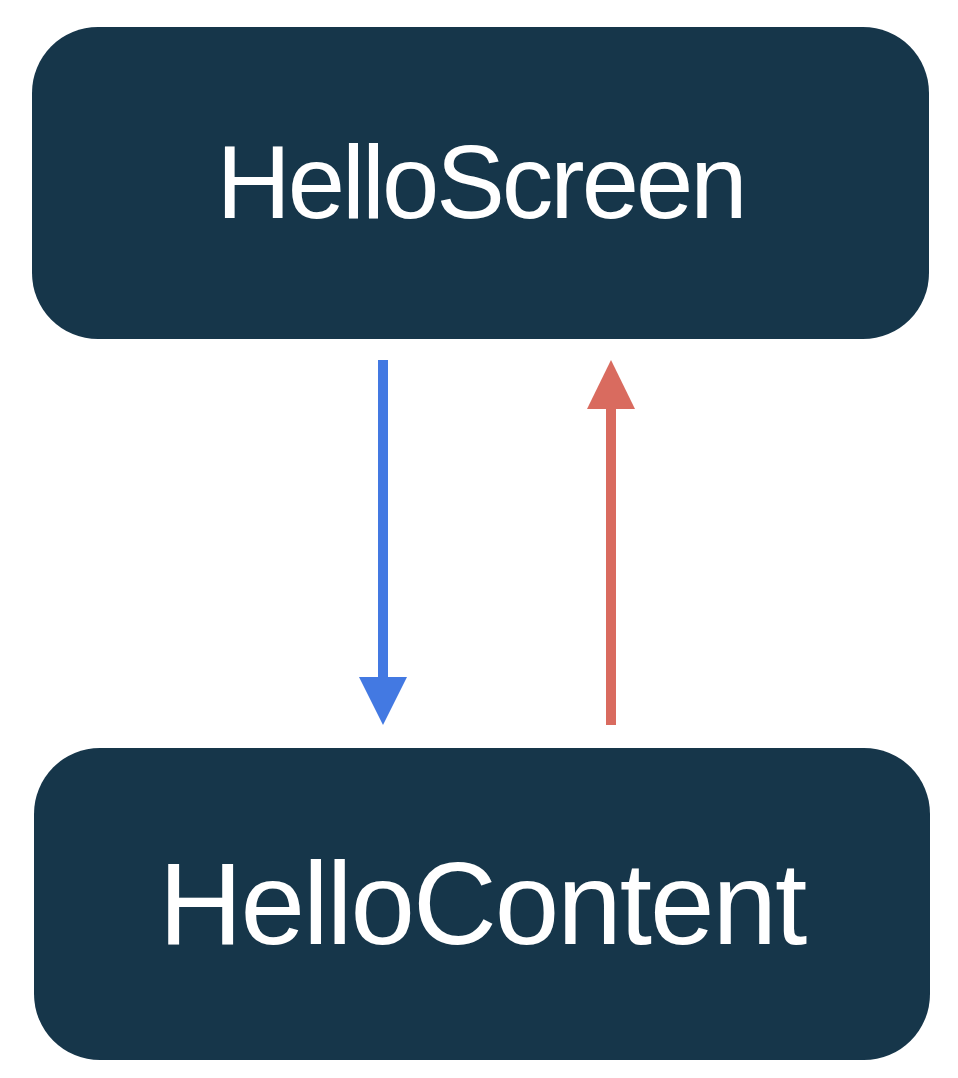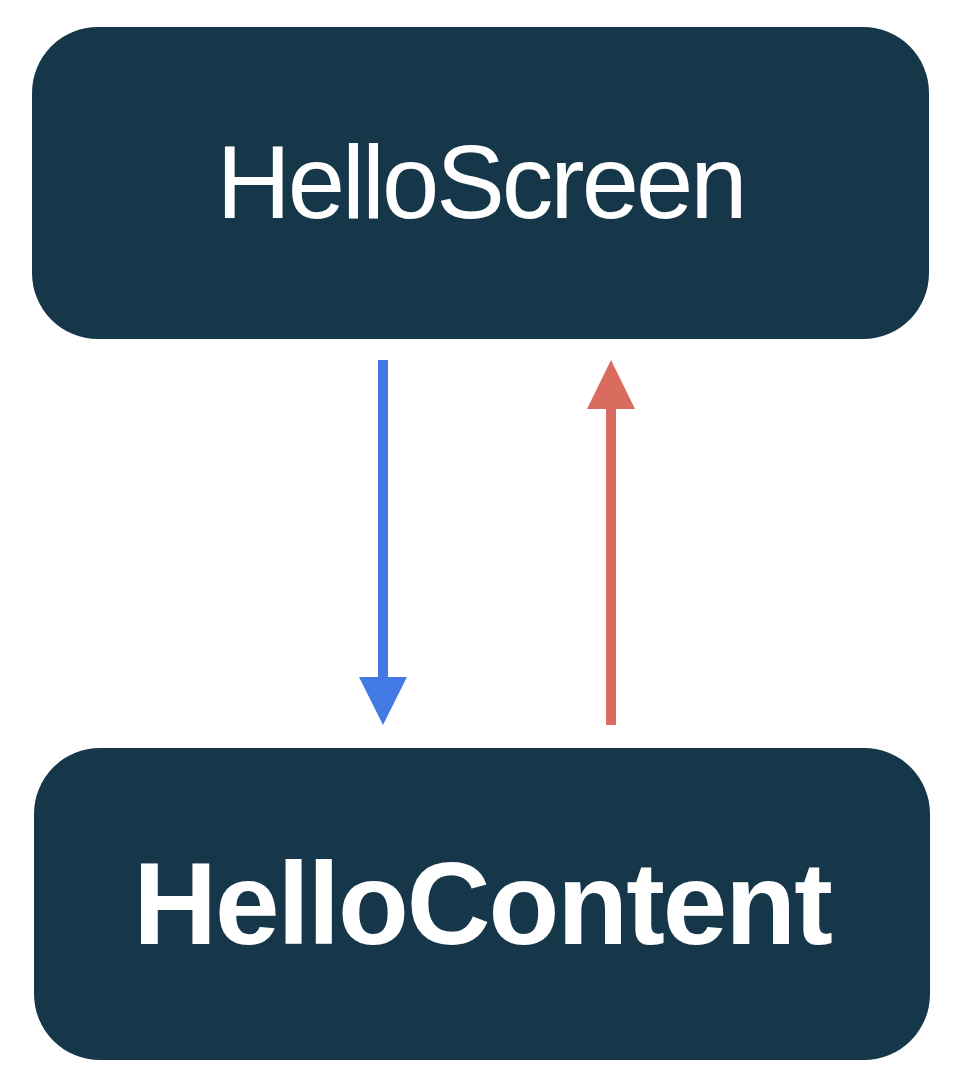--- a/index.html
+++ b/index.html
@@ -42,21 +42,20 @@
     width: 896px;
     height: 312px;
   }
   .node-top .node-label {
     font-size: 103px;
     letter-spacing: -3px;
   }
   .node-bottom .node-label {
     font-size: 116px;
     letter-spacing: -2px;
-    font-weight: bold;
   }
   .arrow-layer {
     position: absolute;
     left: 0;
     top: 0;
     width: 958px;
     height: 1078px;
     pointer-events: none;
   }
   .arrow-state { color: var(--state-blue); }

